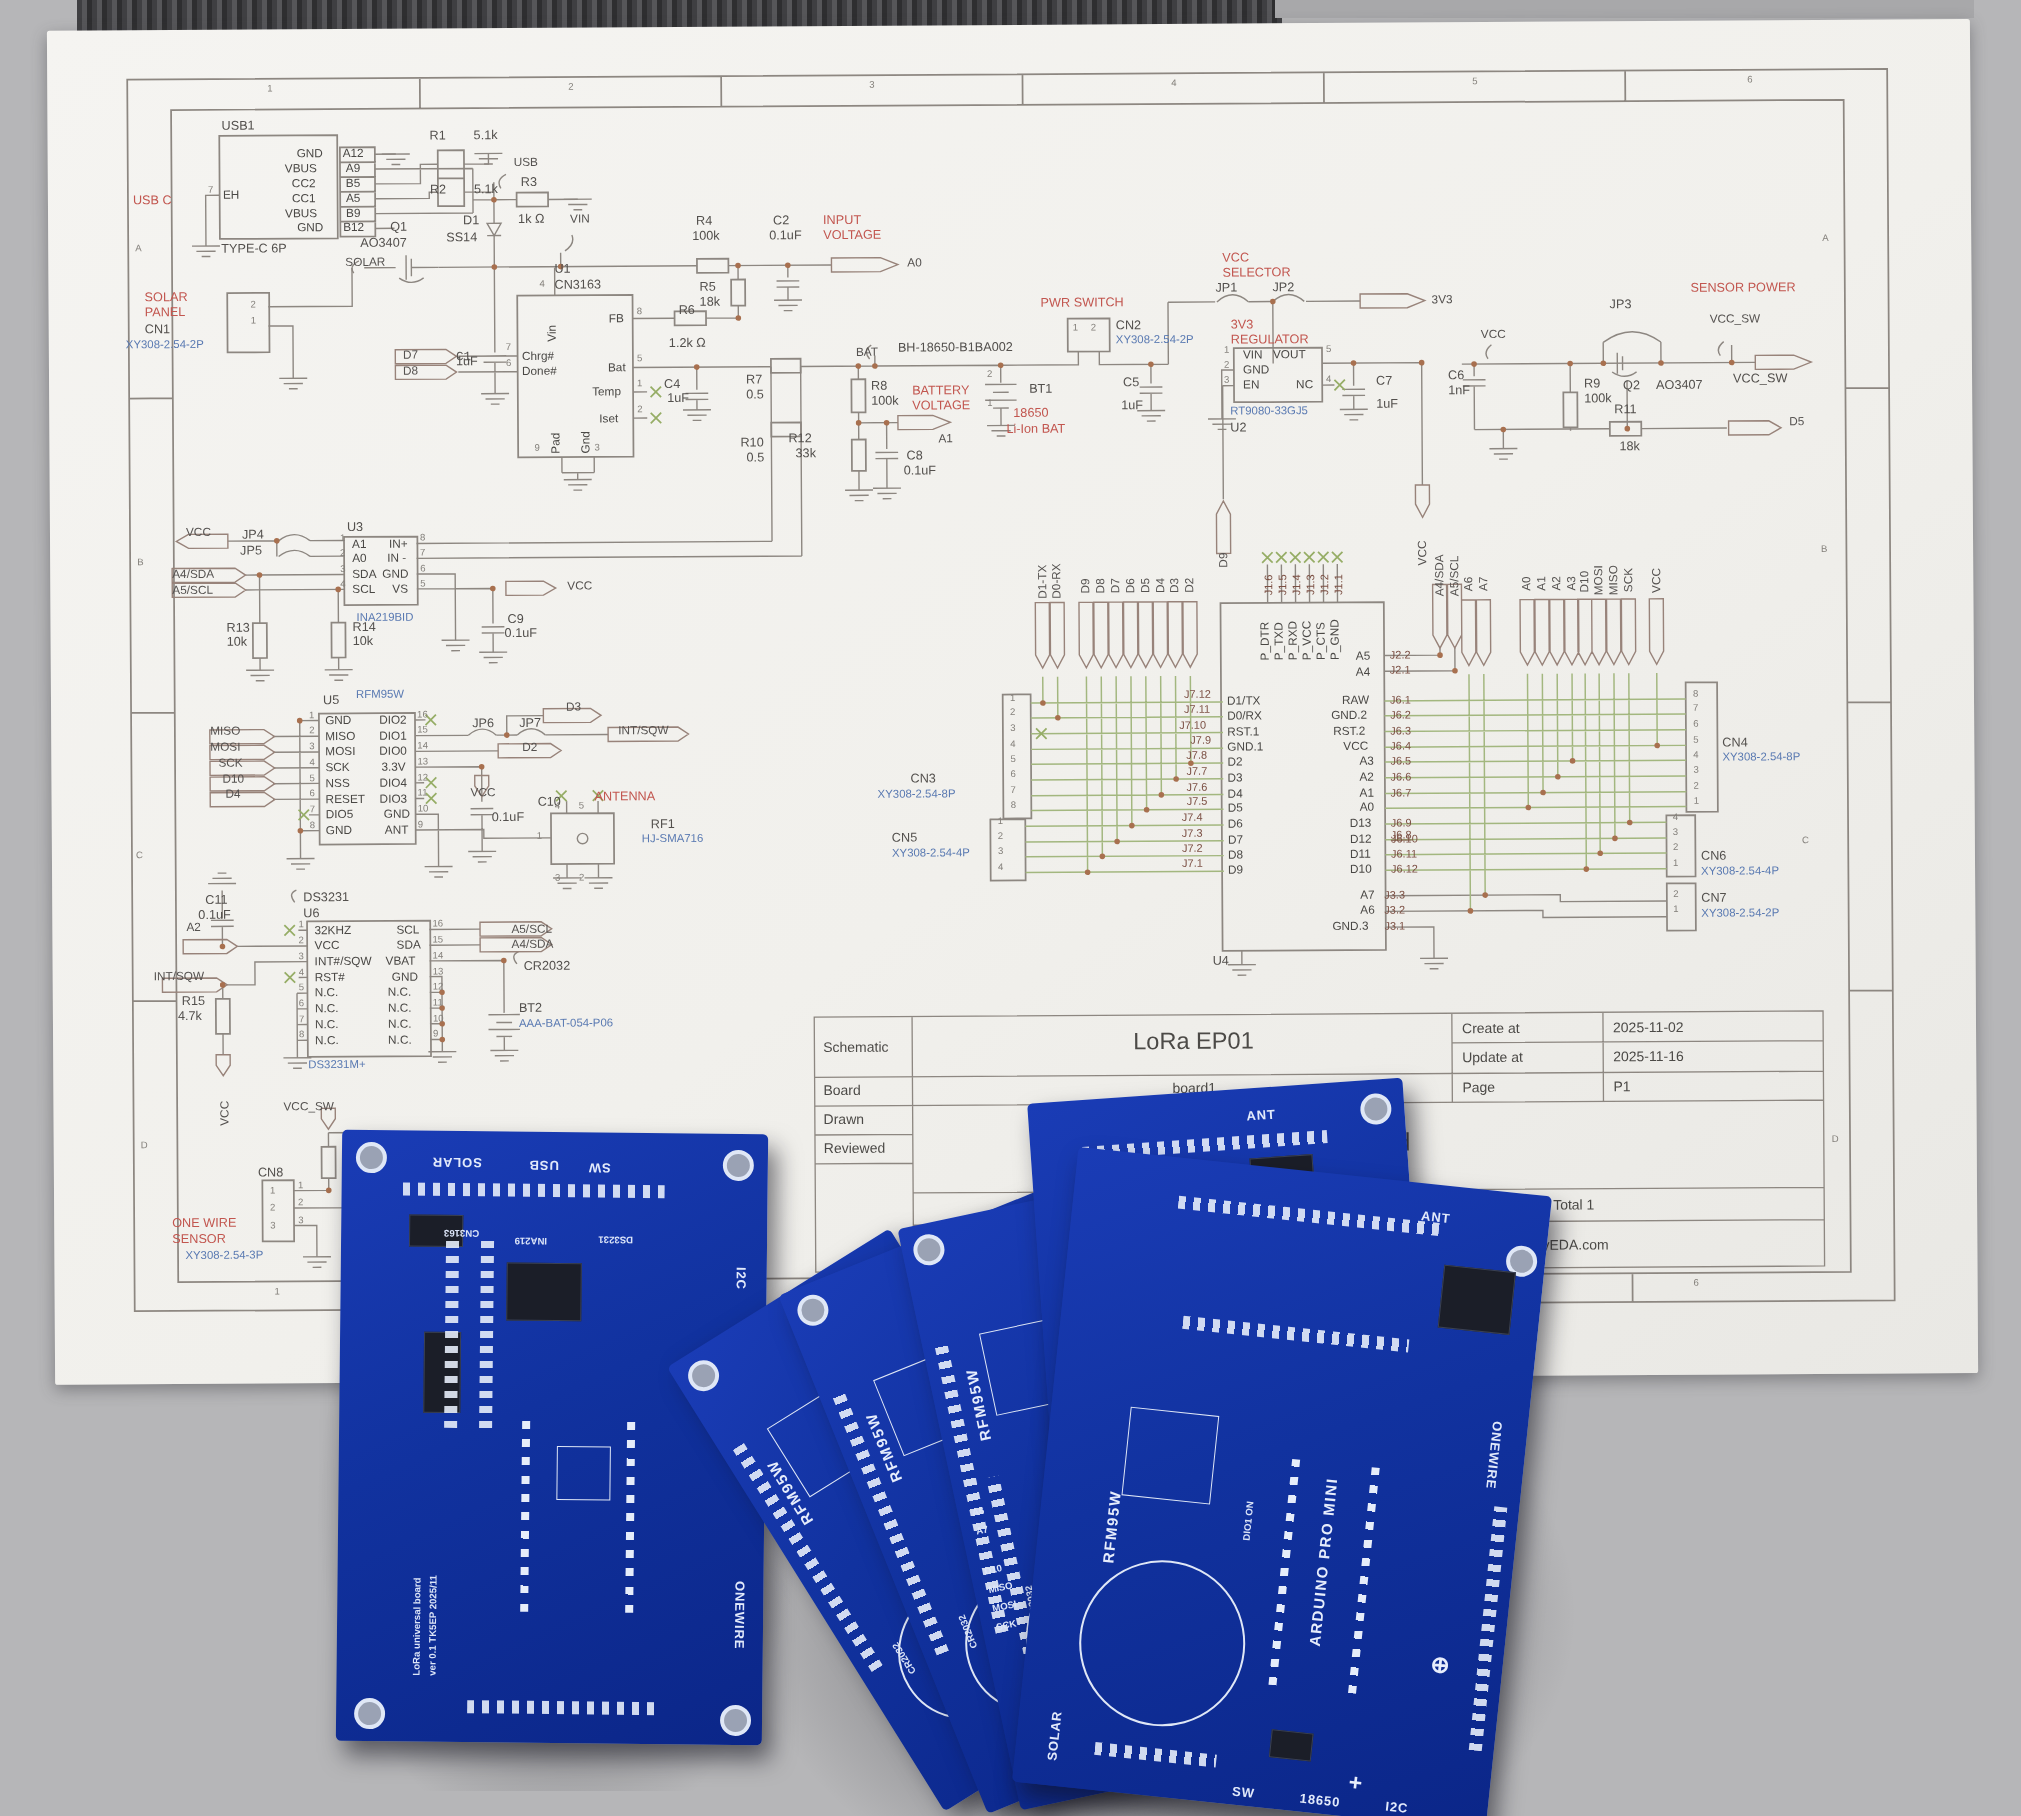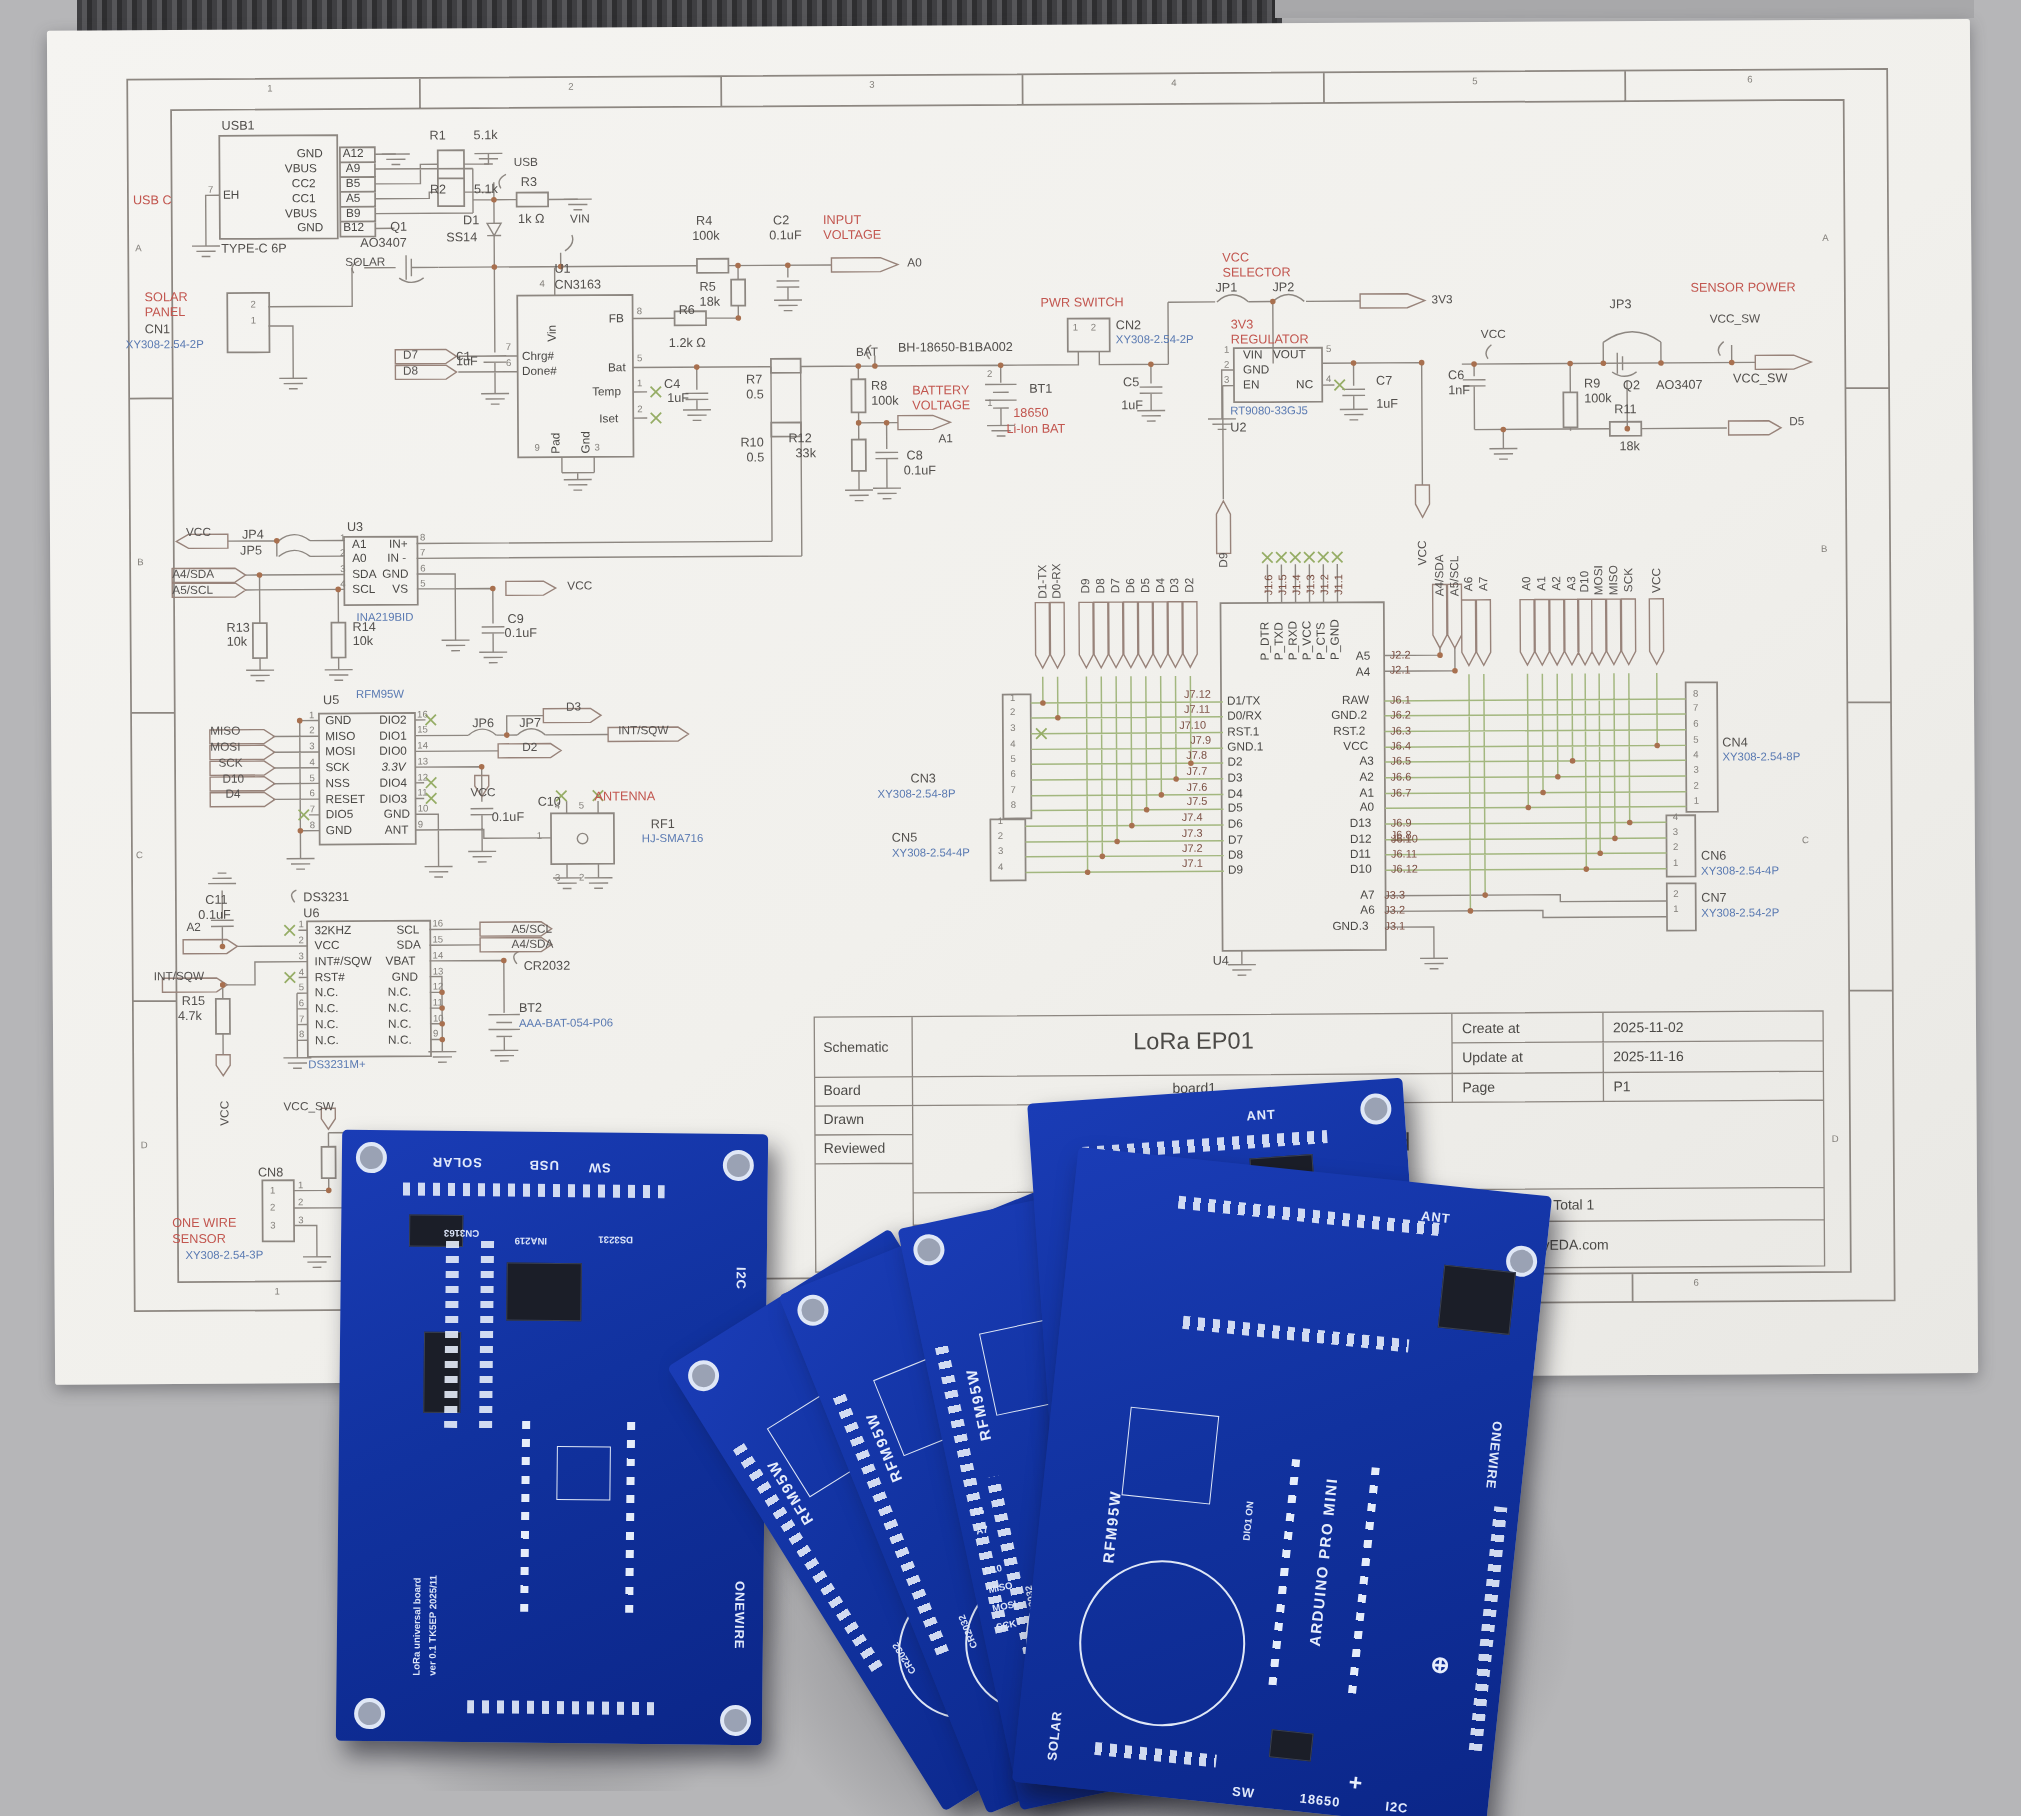--- a/index.html
+++ b/index.html
@@ -471,21 +471,21 @@
         <span class="L n" style="left: 309px; top: 721px;">2</span>
         <span class="L n" style="left: 309px; top: 737px;">3</span>
         <span class="L n" style="left: 309px; top: 753px;">4</span>
         <span class="L n" style="left: 309px; top: 769px;">5</span>
         <span class="L n" style="left: 309px; top: 784px;">6</span>
         <span class="L n" style="left: 309px; top: 800px;">7</span>
         <span class="L n" style="left: 309px; top: 816px;">8</span>
         <span class="L p" style="left: 379px; top: 711px;">DIO2</span>
         <span class="L p" style="left: 379px; top: 727px;">DIO1</span>
         <span class="L p" style="left: 379px; top: 742px;">DIO0</span>
-        <span class="L p" style="left: 381px; top: 758px; font-style: italic;">3.3V</span>
+        <span class="L p" style="left: 381px; top: 758px;">3.3V</span>
         <span class="L p" style="left: 379px; top: 774px;">DIO4</span>
         <span class="L p" style="left: 379px; top: 790px;">DIO3</span>
         <span class="L p" style="left: 383px; top: 805px;">GND</span>
         <span class="L p" style="left: 384px; top: 821px;">ANT</span>
         <span class="L n" style="left: 417px; top: 706px;">16</span>
         <span class="L n" style="left: 417px; top: 721px;">15</span>
         <span class="L n" style="left: 417px; top: 737px;">14</span>
         <span class="L n" style="left: 417px; top: 753px;">13</span>
         <span class="L n" style="left: 417px; top: 769px;">12</span>
         <span class="L n" style="left: 417px; top: 784px;">11</span>

